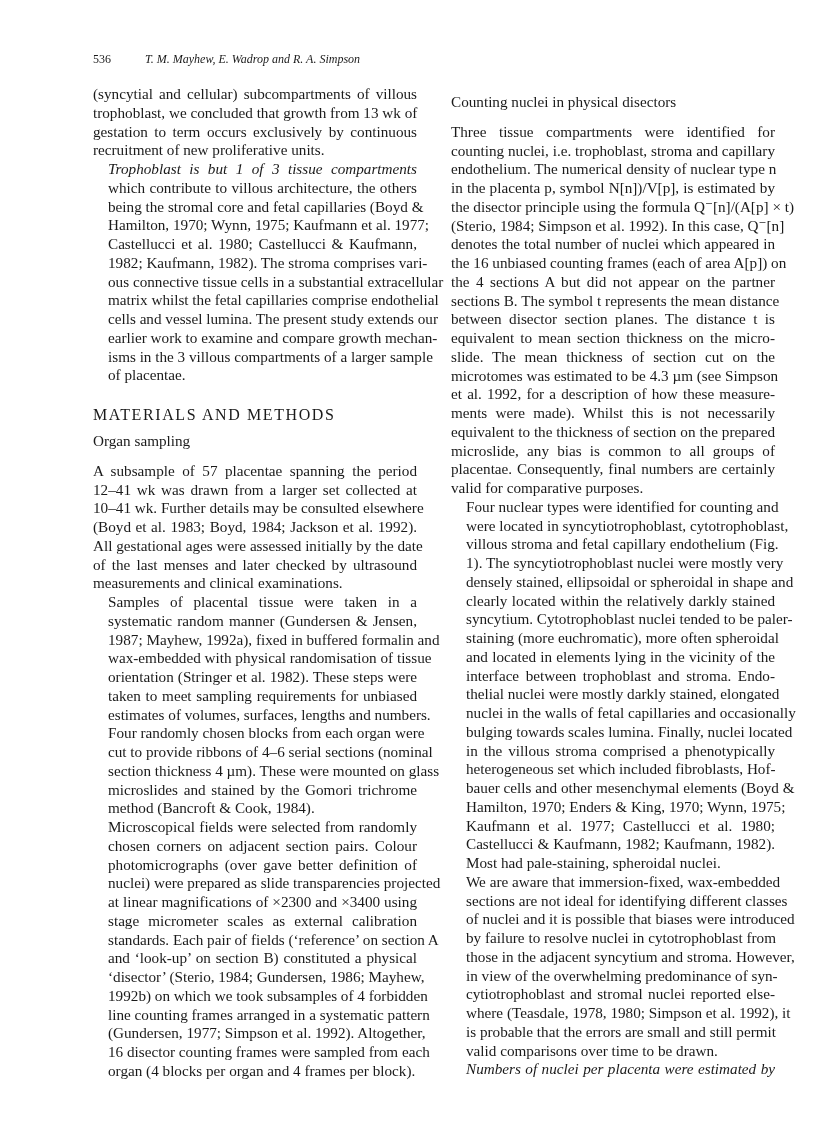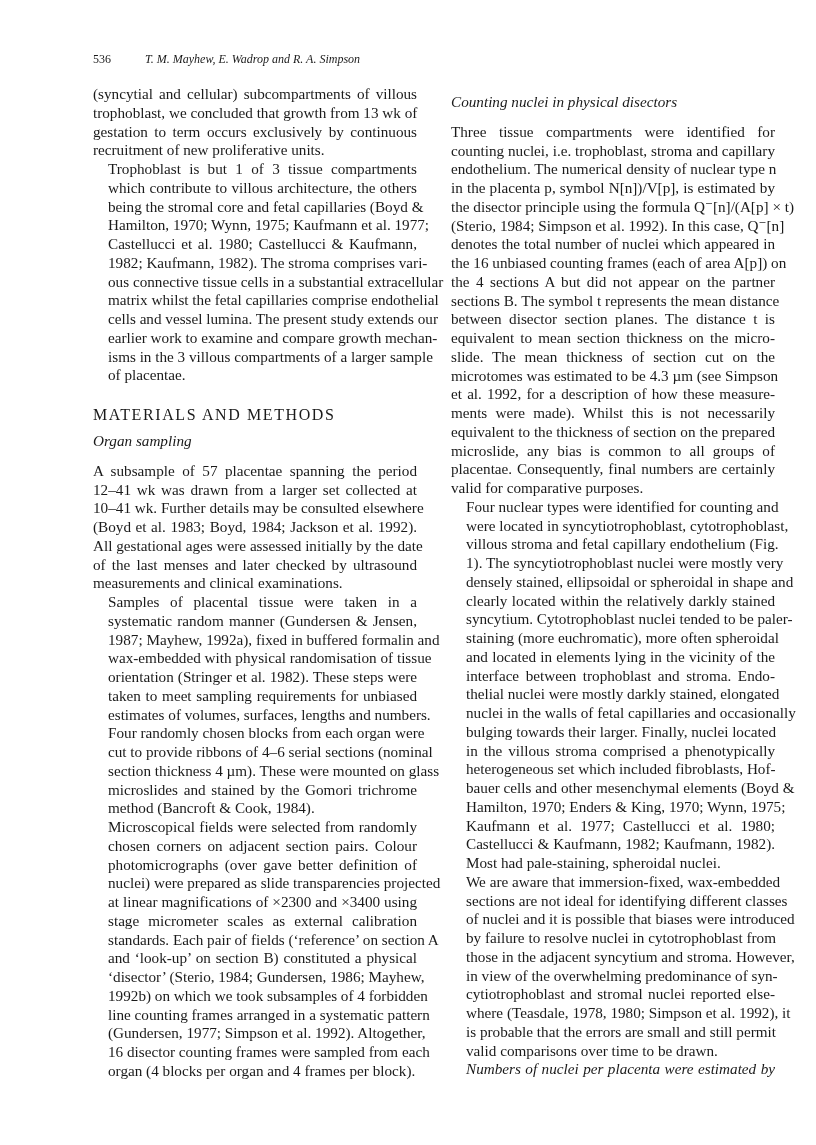--- a/index.html
+++ b/index.html
@@ -7,41 +7,41 @@
          font-family: "Liberation Serif", "DejaVu Serif", serif; color: #1a1a1a; }
   .header { position: absolute; left: 93px; top: 52px; font-size: 12px; white-space: nowrap; }
   .header .pageno { display: inline-block; width: 52px; }
   .header .authors { font-style: italic; }
   .col { position: absolute; width: 324px; font-size: 15.2px; line-height: 18.75px; }
   .col-left { left: 93px; top: 85px; }
   .col-right { left: 451px; top: 85px; }
   .col p { margin: 0; text-align: justify; hyphens: none; }
   .col p.indent { text-indent: 15px; }
   .section-heading { margin: 21px 0 0 0; font-size: 16px; letter-spacing: 1.6px; line-height: 18px; }
-  .sub-heading { font-style: italic; margin: 8px 0 11px 0; line-height: 18.75px; }
+  .sub-heading { margin: 8px 0 11px 0; line-height: 18.75px; }
   .col-right .sub-heading { margin-top: 8px; }
   .ln { display: block; text-align: justify; text-align-last: justify; white-space: nowrap; }
   .ln.last { text-align-last: left; }
 </style>
 </head>
 <body>
 
 <div class="header">
   <span class="pageno">536</span><span class="authors">T. M. Mayhew, E. Wadrop and R. A. Simpson</span>
 </div>
 
 <div class="col col-left">
   <p>
       <span class="ln">(syncytial and cellular) subcompartments of villous</span>
       <span class="ln">trophoblast, we concluded that growth from 13 wk of</span>
       <span class="ln">gestation to term occurs exclusively by continuous</span>
       <span class="ln last">recruitment of new proliferative units.</span>
     </p>
   <p class="indent">
-      <span class="ln" style="text-indent: 15px;">Trophoblast is but 1 of 3 tissue compartments</span>
+      <span class="ln" style="text-indent: 15px; font-style: italic;">Trophoblast is but 1 of 3 tissue compartments</span>
       <span class="ln">which contribute to villous architecture, the others</span>
       <span class="ln">being the stromal core and fetal capillaries (Boyd &amp;</span>
       <span class="ln">Hamilton, 1970; Wynn, 1975; Kaufmann et al. 1977;</span>
       <span class="ln">Castellucci et al. 1980; Castellucci &amp; Kaufmann,</span>
       <span class="ln">1982; Kaufmann, 1982). The stroma comprises vari-</span>
       <span class="ln">ous connective tissue cells in a substantial extracellular</span>
       <span class="ln">matrix whilst the fetal capillaries comprise endothelial</span>
       <span class="ln">cells and vessel lumina. The present study extends our</span>
       <span class="ln">earlier work to examine and compare growth mechan-</span>
       <span class="ln">isms in the 3 villous compartments of a larger sample</span>
@@ -120,21 +120,21 @@
       <span class="ln">villous stroma and fetal capillary endothelium (Fig.</span>
       <span class="ln">1). The syncytiotrophoblast nuclei were mostly very</span>
       <span class="ln">densely stained, ellipsoidal or spheroidal in shape and</span>
       <span class="ln">clearly located within the relatively darkly stained</span>
       <span class="ln">syncytium. Cytotrophoblast nuclei tended to be paler-</span>
       <span class="ln">staining (more euchromatic), more often spheroidal</span>
       <span class="ln">and located in elements lying in the vicinity of the</span>
       <span class="ln">interface between trophoblast and stroma. Endo-</span>
       <span class="ln">thelial nuclei were mostly darkly stained, elongated</span>
       <span class="ln">nuclei in the walls of fetal capillaries and occasionally</span>
-      <span class="ln">bulging towards their larger. Finally, nuclei located</span>
+      <span class="ln">bulging towards scales lumina. Finally, nuclei located</span>
       <span class="ln">in the villous stroma comprised a phenotypically</span>
       <span class="ln">heterogeneous set which included fibroblasts, Hof-</span>
       <span class="ln">bauer cells and other mesenchymal elements (Boyd &amp;</span>
       <span class="ln">Hamilton, 1970; Enders &amp; King, 1970; Wynn, 1975;</span>
       <span class="ln">Kaufmann et al. 1977; Castellucci et al. 1980;</span>
       <span class="ln">Castellucci &amp; Kaufmann, 1982; Kaufmann, 1982).</span>
       <span class="ln last">Most had pale-staining, spheroidal nuclei.</span>
     </p>
   <p class="indent">
       <span class="ln" style="text-indent: 15px;">We are aware that immersion-fixed, wax-embedded</span>

